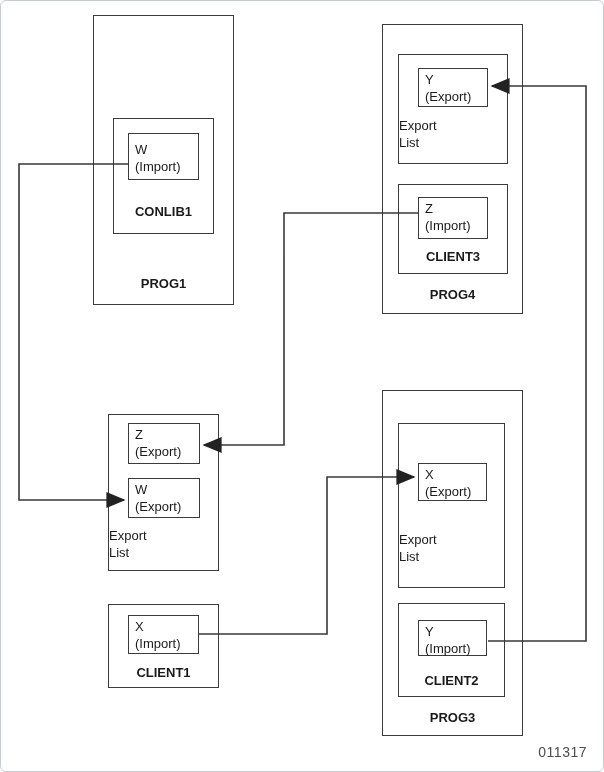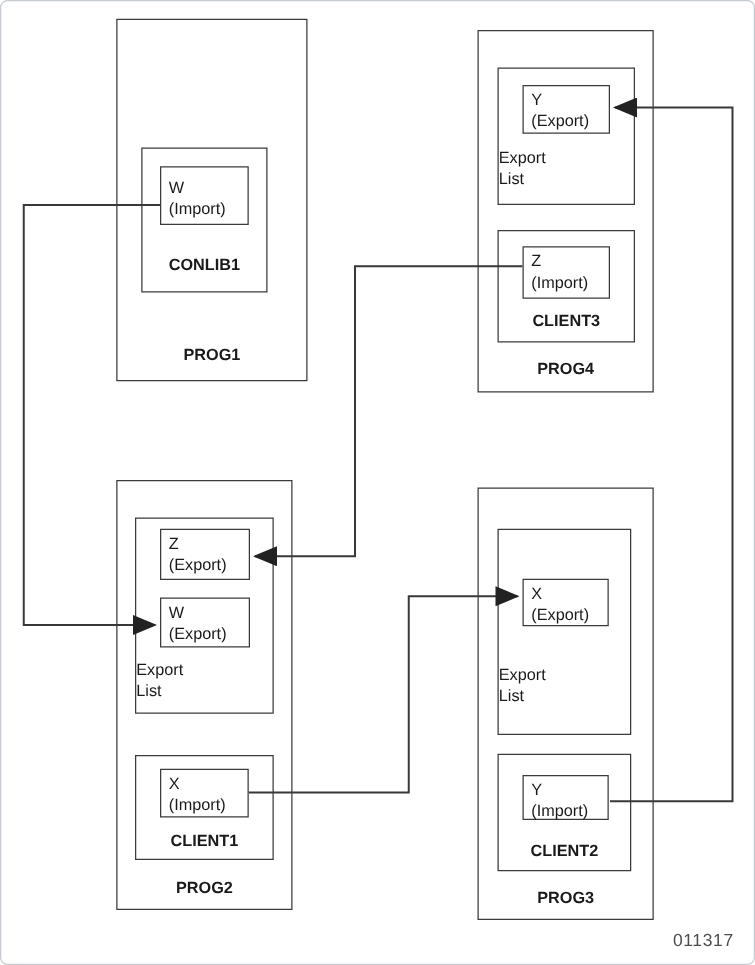--- a/index.html
+++ b/index.html
@@ -52,21 +52,21 @@
     fill:none;
     stroke:#383838;
     stroke-width:1.6;
   }
 </style>
 </head>
 <body>
 
 <div class="figure">
 
-  <div class="box" style="left:92px; top:14px; width:153px; height:290px;">
+  <div class="box" style="left:92px; top:14px; width:141px; height:290px;">
     <div class="prog-label" style="bottom:12px;">PROG1</div>
   </div>
   <div class="box" style="left:112px; top:117px; width:101px; height:116px;">
     <div class="sub-label" style="bottom:13px;">CONLIB1</div>
   </div>
   <div class="box varbox tall" style="left:127px; top:132px; width:71px; height:47px;">
     <div>W</div>
     <div>(Import)</div>
   </div>
 
@@ -84,23 +84,20 @@
     <div>(Export)</div>
   </div>
   <div class="box" style="left:397px; top:183px; width:110px; height:90px;">
     <div class="sub-label" style="bottom:8px;">CLIENT3</div>
   </div>
   <div class="box varbox" style="left:417px; top:196px; width:70px; height:42px;">
     <div>Z</div>
     <div>(Import)</div>
   </div>
 
-  <div class="box" style="left:92px; top:383px; width:141px; height:344px;">
-    <div class="prog-label" style="bottom:9px;">PROG2</div>
-  </div>
   <div class="box" style="left:107px; top:413px; width:111px; height:157px;">
     <div class="export-label" style="bottom:9px;">
       <div>Export</div>
       <div>List</div>
     </div>
   </div>
   <div class="box varbox" style="left:127px; top:422px; width:72px; height:41px;">
     <div>Z</div>
     <div>(Export)</div>
   </div>

